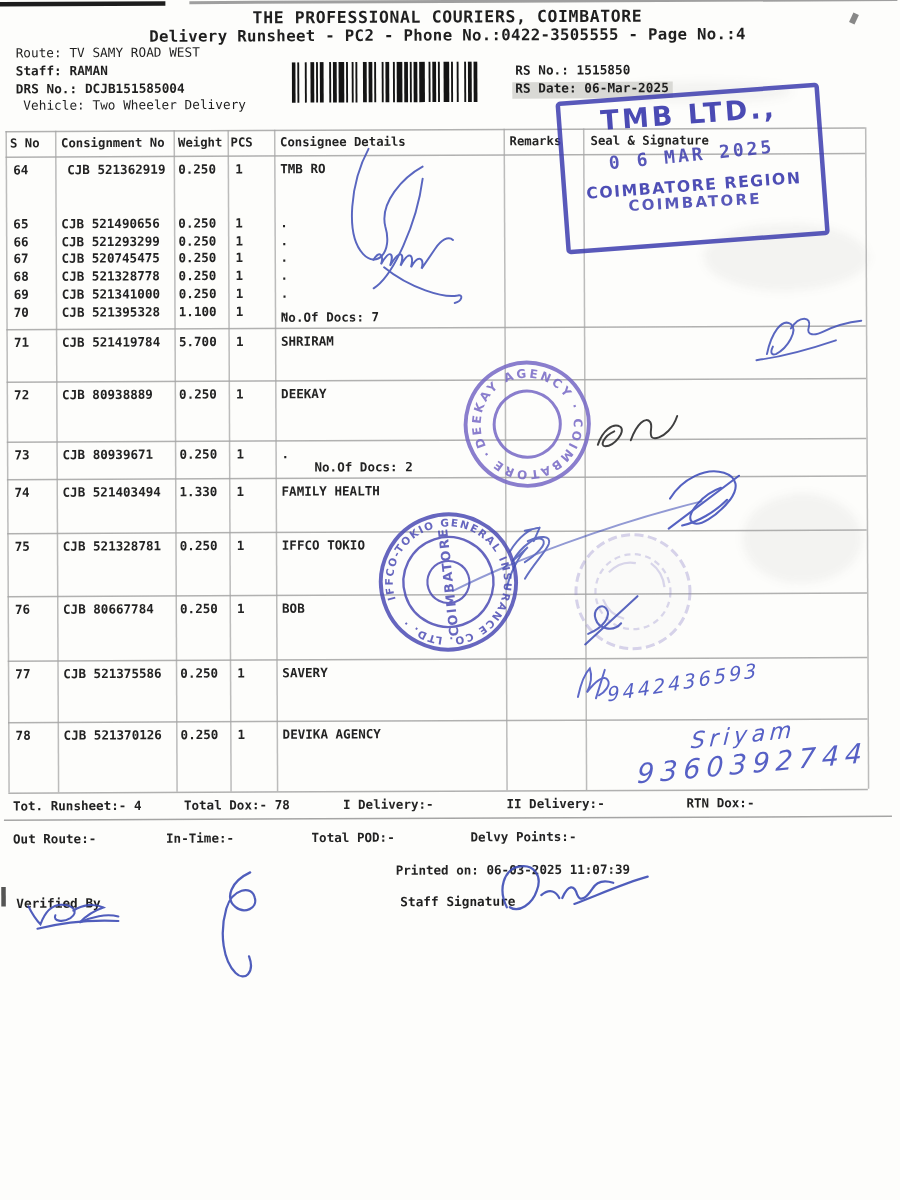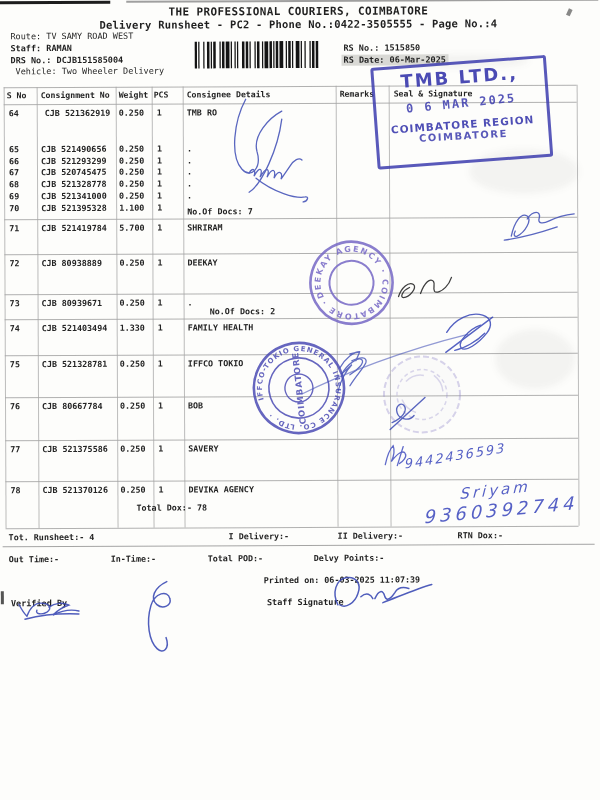--- a/index.html
+++ b/index.html
@@ -223,26 +223,26 @@
           <div class="abs cell" style="left: 42px; top: 0px;">CJB 521370126</div>
           <div class="abs cell" style="left: 120px; top: 0px;">0.250</div>
           <div class="abs cell" style="left: 158px; top: 0px;">1</div>
           <div class="abs cell" style="left: 188px; top: 0px;">DEVIKA AGENCY</div>
         </div>
       </div>
 
   <div class="hline" style="left:2px;top:545px;width:592px;background:#8f8f8f;"></div>
 
   <div class="abs cell" style="left:8px;top:531px;">Tot. Runsheet:- 4</div>
-  <div class="abs cell" style="left:122px;top:502px;margin-left:14px;">Total Dox:-  78</div>
+  <div class="abs cell" style="left:122px;top:531px;">Total Dox:-  78</div>
   <div class="abs cell" style="left:228px;top:531px;">I Delivery:-</div>
   <div class="abs cell" style="left:337px;top:531px;">II Delivery:-</div>
   <div class="abs cell" style="left:457px;top:531px;">RTN Dox:-</div>
 
-  <div class="abs cell" style="left:8px;top:553px;">Out Time:-</div>
+  <div class="abs cell" style="left:8px;top:553px;">Out Route:-</div>
   <div class="abs cell" style="left:110px;top:553px;">In-Time:-</div>
   <div class="abs cell" style="left:207px;top:553px;">Total POD:-</div>
   <div class="abs cell" style="left:313px;top:553px;">Delvy Points:-</div>
 
   <div class="abs cell" style="left:263px;top:575px;">Printed on: 06-03-2025 11:07:39</div>
 
   <div class="abs t85" style="left:10px;top:597px;">Verified By</div>
   <div class="abs t85" style="left:266px;top:597px;">Staff Signature</div>
 
   <div class="abs" style="left:375px;top:62px;width:170px;height:96px;transform:rotate(-4deg);

